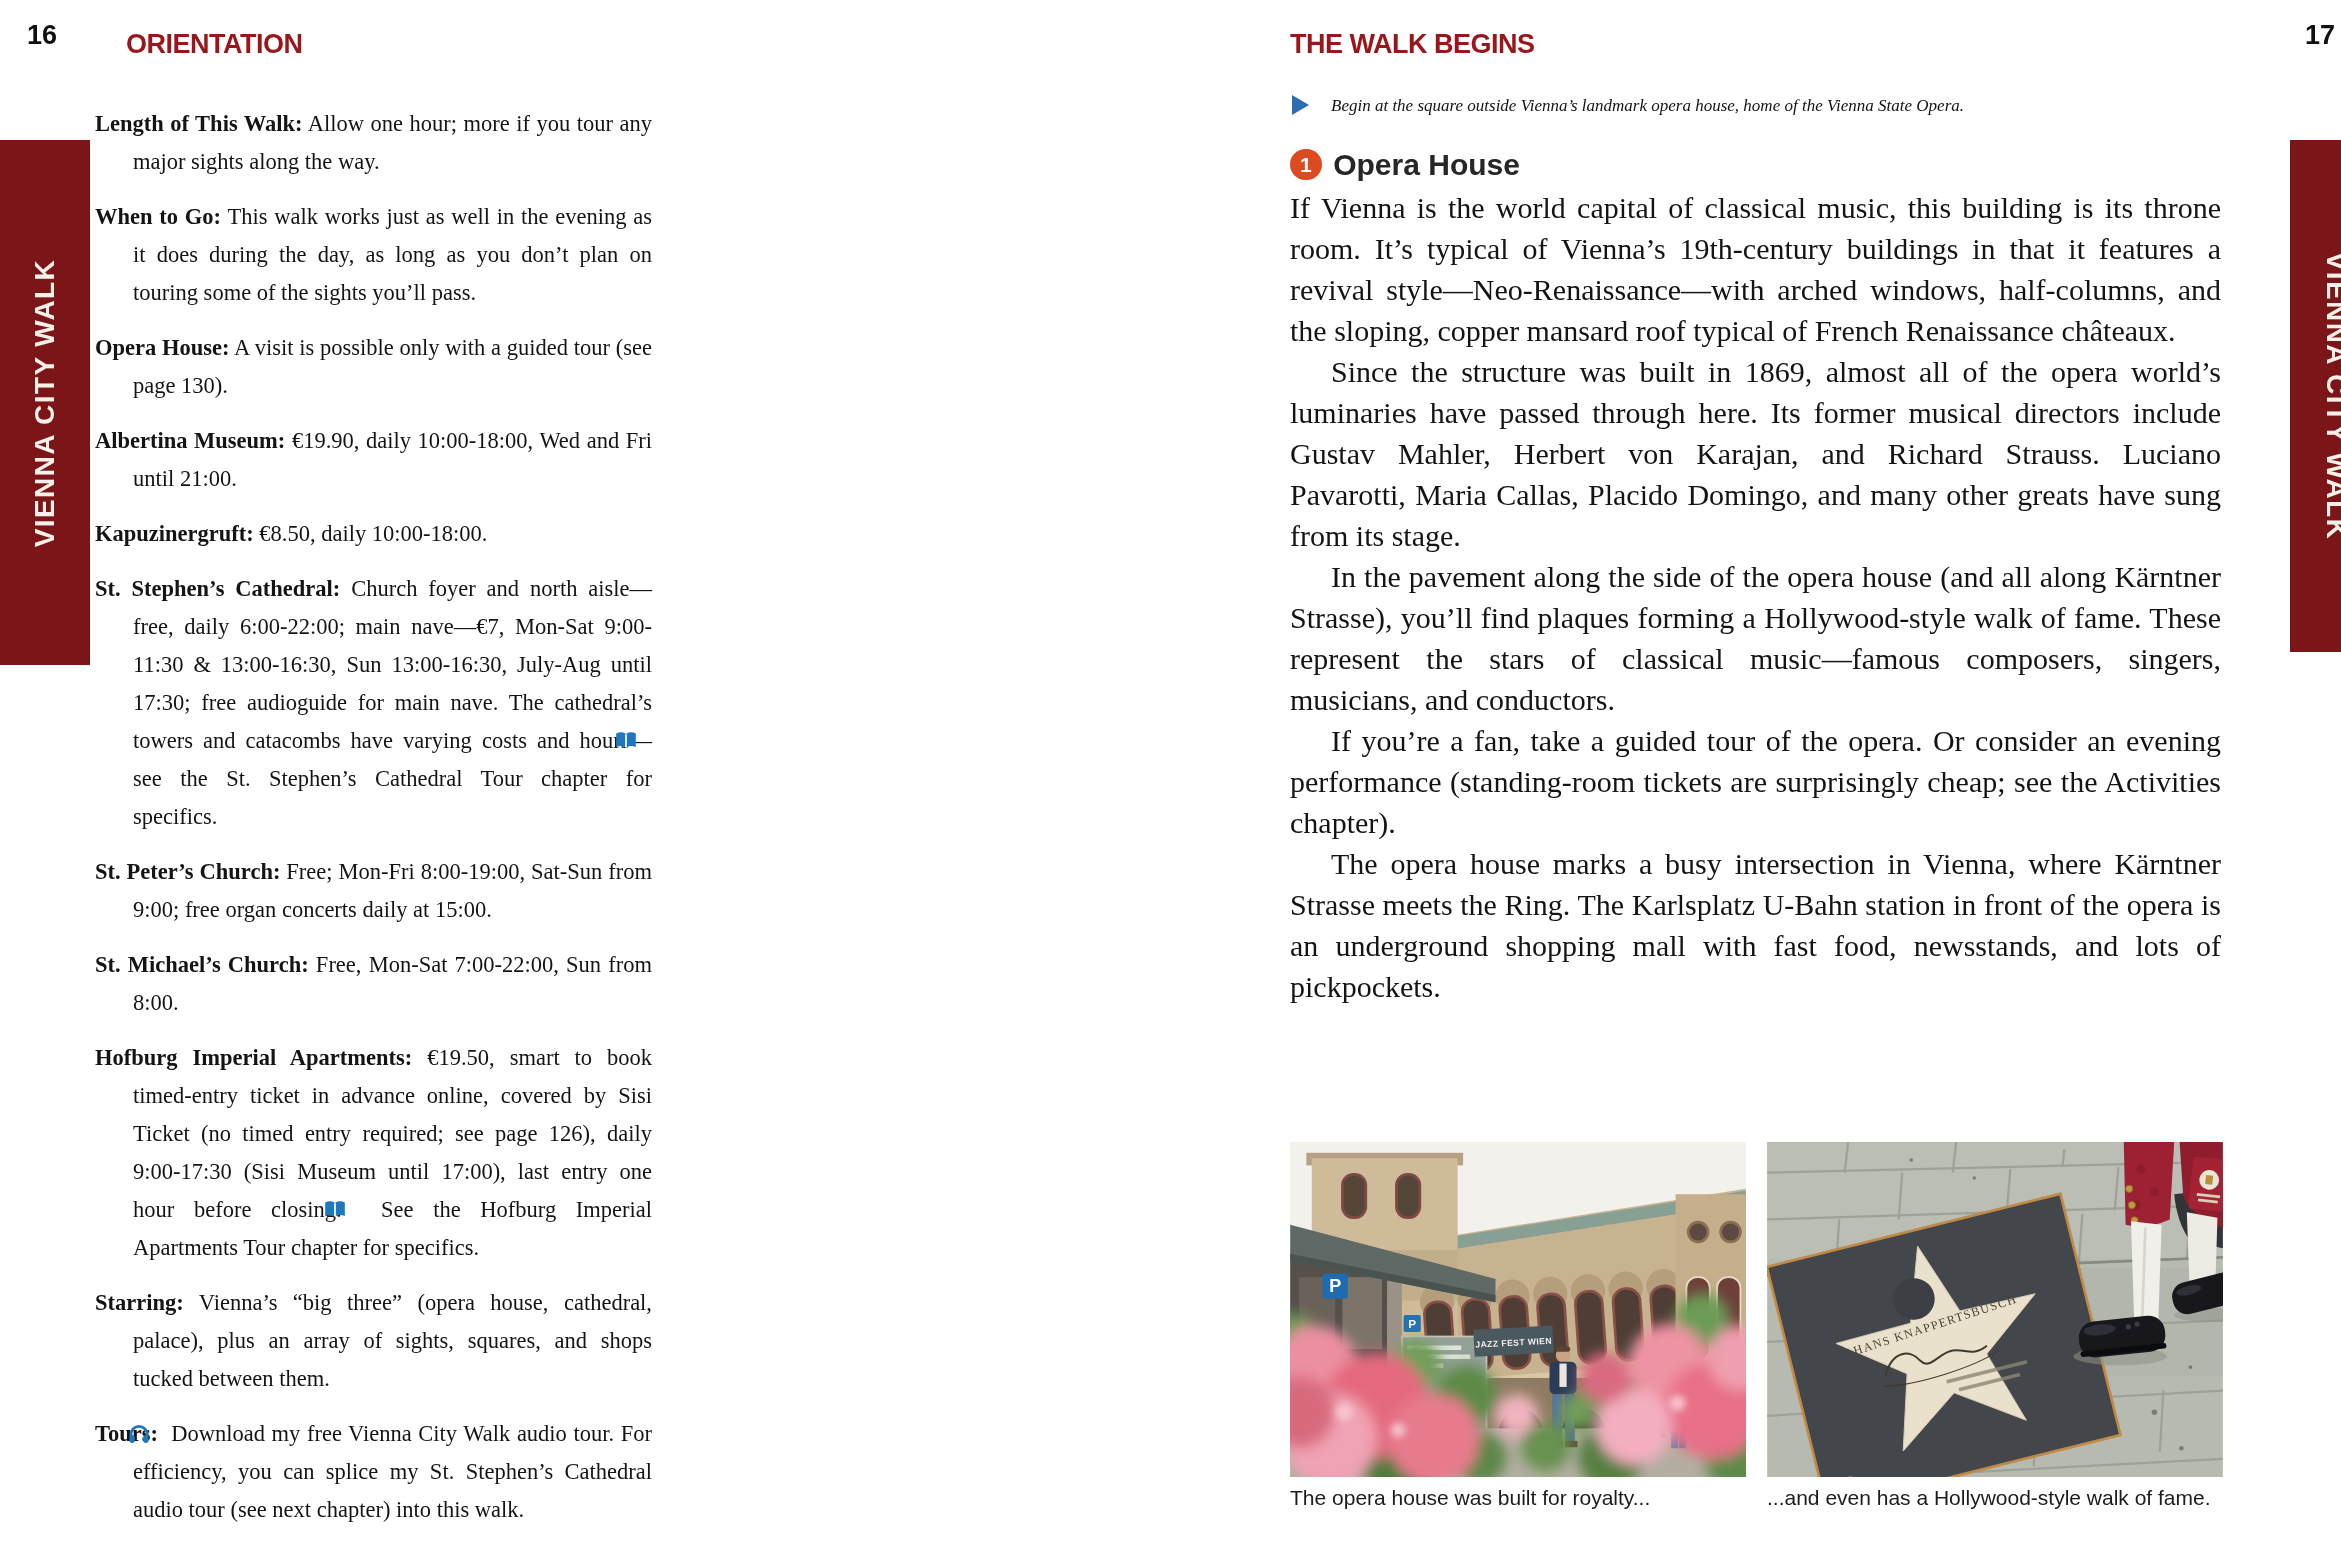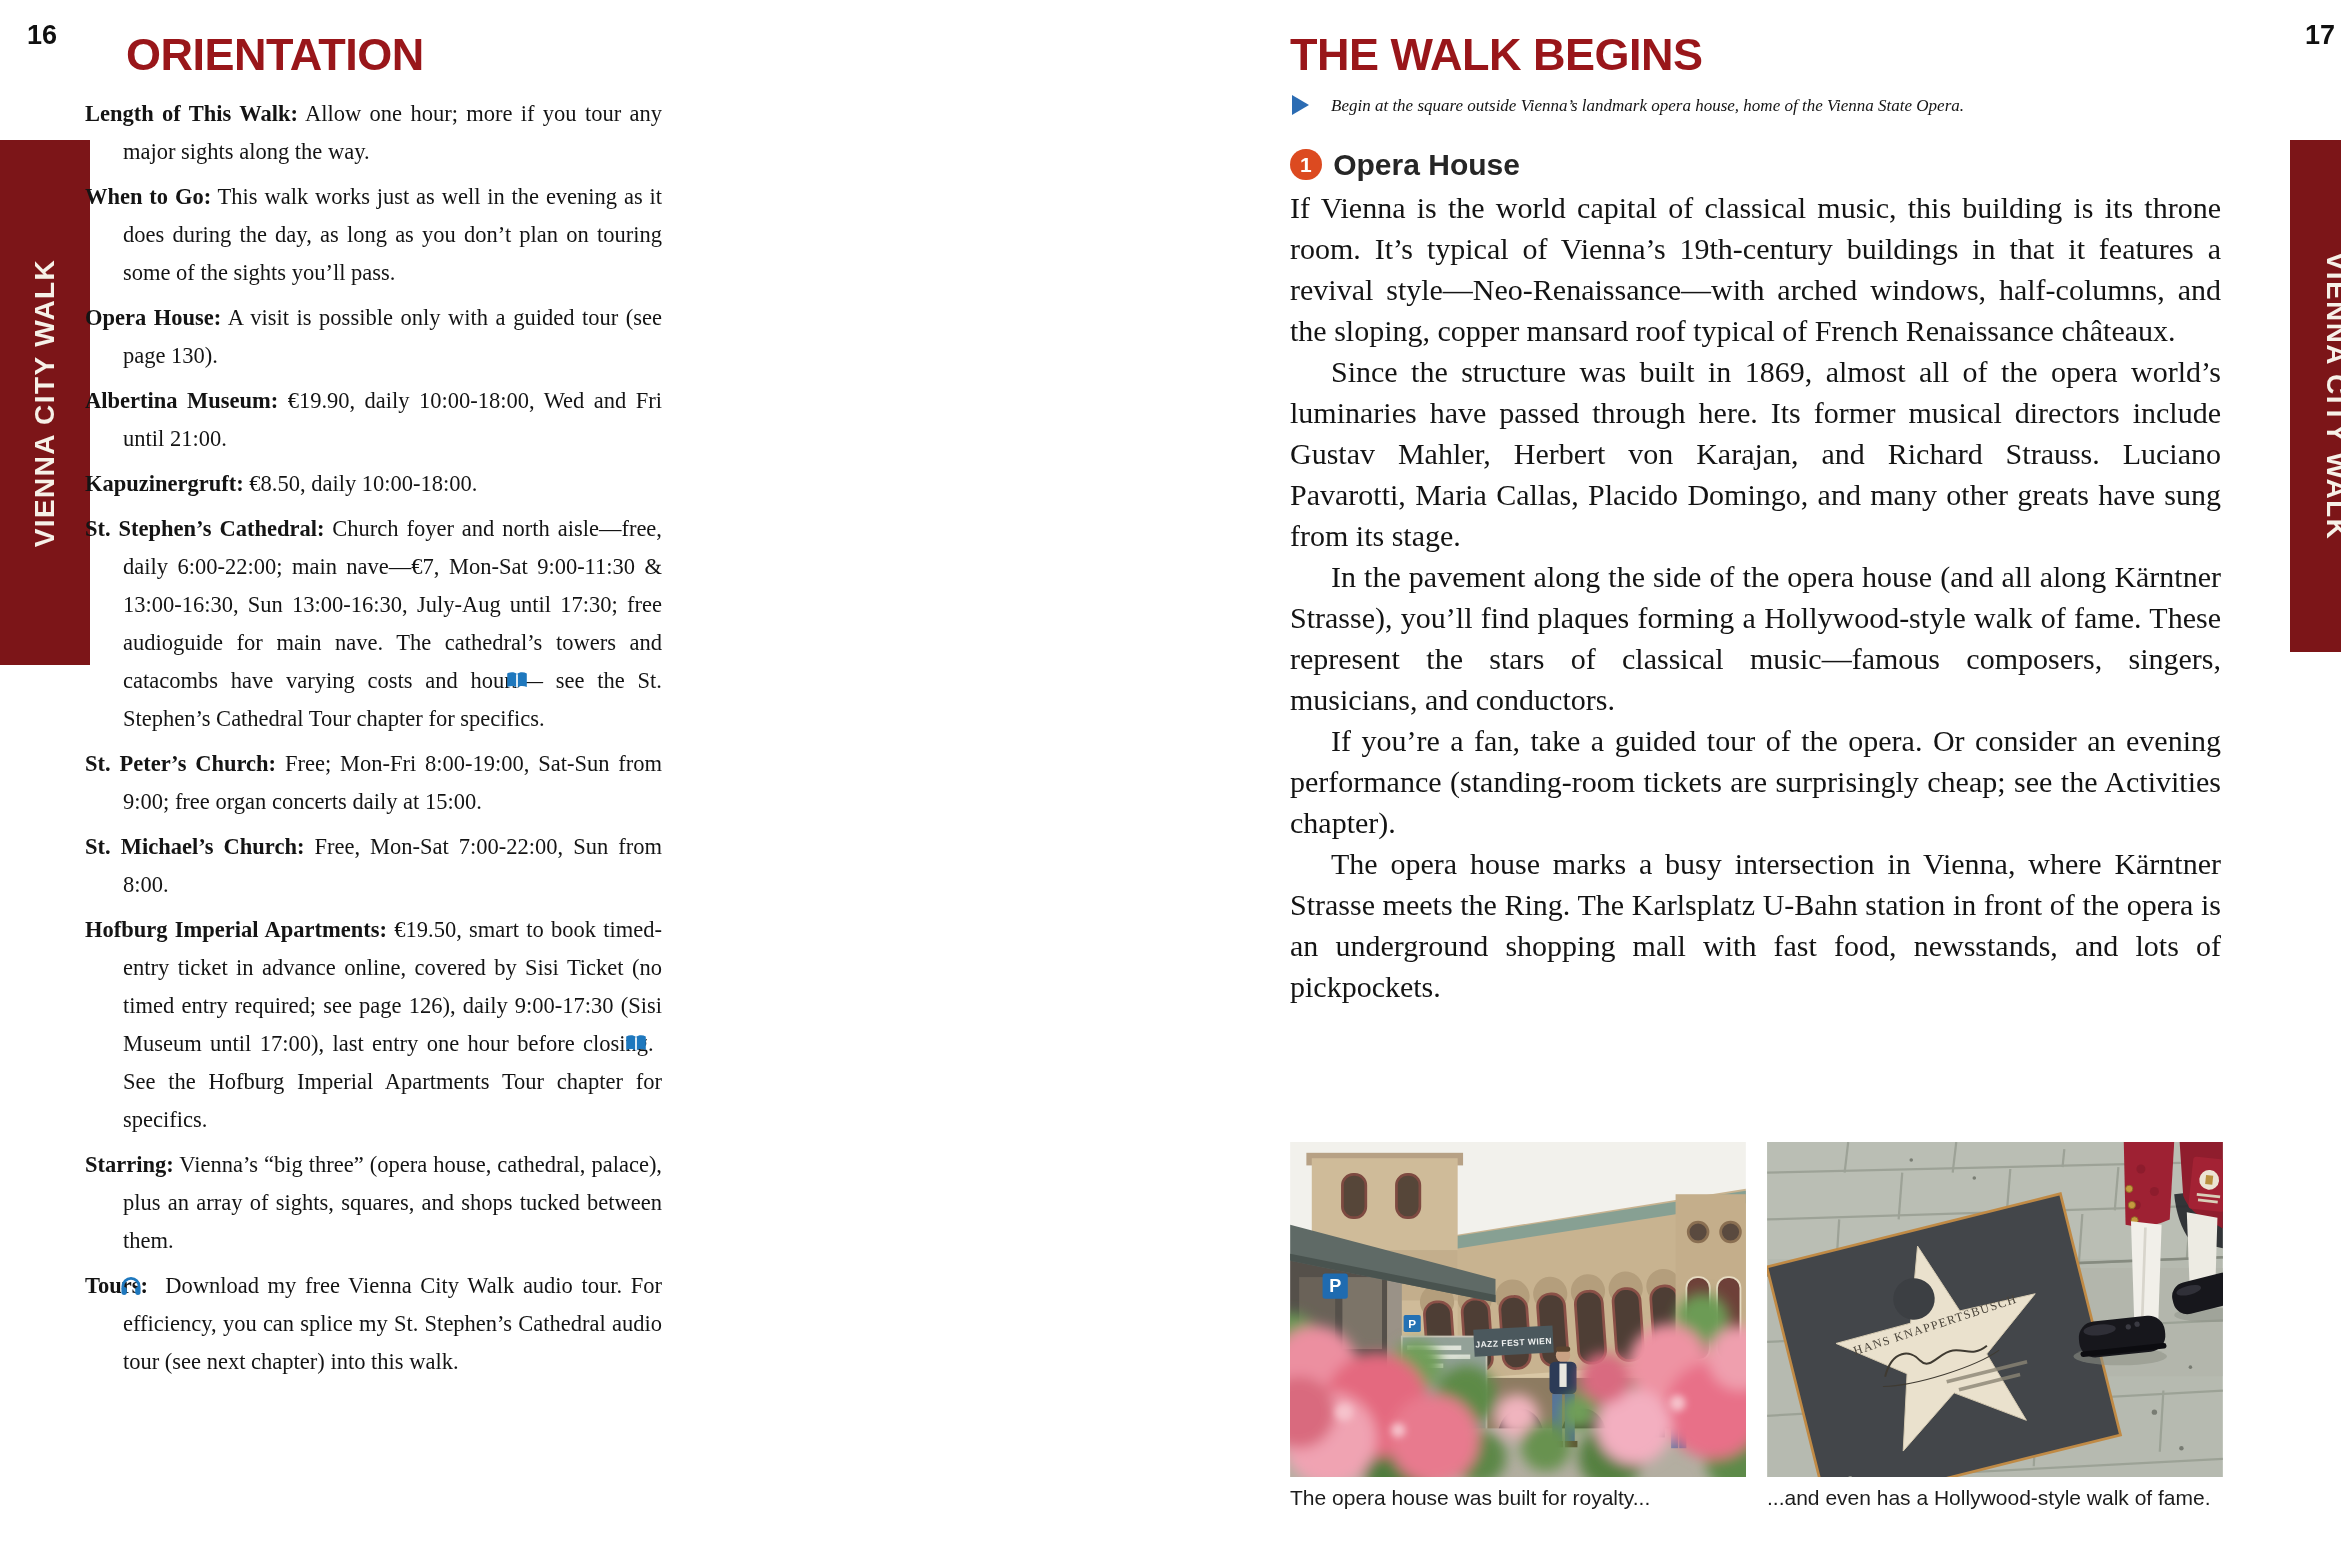--- a/index.html
+++ b/index.html
@@ -2,32 +2,32 @@
 <html lang="en" style="font-size:14.4px"><head>
 <meta charset="utf-8">
 <style>
   html,body{margin:0;padding:0;background:#ffffff;}
   .spread{position:relative;width:2342px;height:1561px;background:#ffffff;overflow:hidden;
           font-family:"Liberation Serif",serif;color:#141414;padding-left:40px;}
   .pagenum{position:absolute;top:20px;font:700 27px "Liberation Sans",sans-serif;color:#101010;}
   #pn-left{left:27px}
   #pn-right{right:47px}
   .heading{position:absolute;top:29px;font-family:"Liberation Sans",sans-serif;font-weight:800;
-           font-size:45px;letter-spacing:-0.5px;color:#99161a;white-space:nowrap;}
+           font-size:27px;letter-spacing:-0.5px;color:#99161a;white-space:nowrap;}
   #h-left{left:126px}
   #h-right{left:1290px}
   .bar{position:absolute;top:140px;background:#7c1518;}
   #bar-left{left:0;width:90px;height:525px;}
   #bar-right{right:0;width:92px;height:512px;}
   .bar-label{position:absolute;top:50%;left:50%;white-space:nowrap;
              font:700 28px "Liberation Sans",sans-serif;letter-spacing:1.4px;color:#f6f1e8;}
   #bar-left .bar-label{transform:translate(-50%,-50%) rotate(-90deg);}
   #bar-right .bar-label{transform:translate(-50%,-50%) rotate(90deg);}
   .leftcol{position:absolute;left:78px;top:88px;width:591px;}
-  .entry{margin:7px;padding-left:38px;text-indent:-38px;font-size:22.5px;line-height:38px;
+  .entry{margin:17px;padding-left:38px;text-indent:-38px;font-size:22.5px;line-height:38px;
          text-align:justify;hyphens:auto;}
   .entry b{font-weight:700;}
   .rightcol{position:absolute;left:1290px;top:83px;width:931px;}
   .intro{position:relative;margin:2px 0 0 0;padding-left:41px;font-style:italic;
          font-size:17px;line-height:41px;}
   .tri{position:absolute;left:1.8px;top:10px;width:0;height:0;
        border-left:17px solid #2b6cb3;border-top:10px solid transparent;border-bottom:10px solid transparent;}
   .section-head{display:flex;align-items:center;gap:11.7px;margin:21.6px 0 5.4px 0;
                 font:800 30px "Liberation Sans",sans-serif;color:#262626;}
   .badge{flex:0 0 auto;width:31.5px;height:31.5px;border-radius:50%;background:#dc4a20;color:#ffffff;

